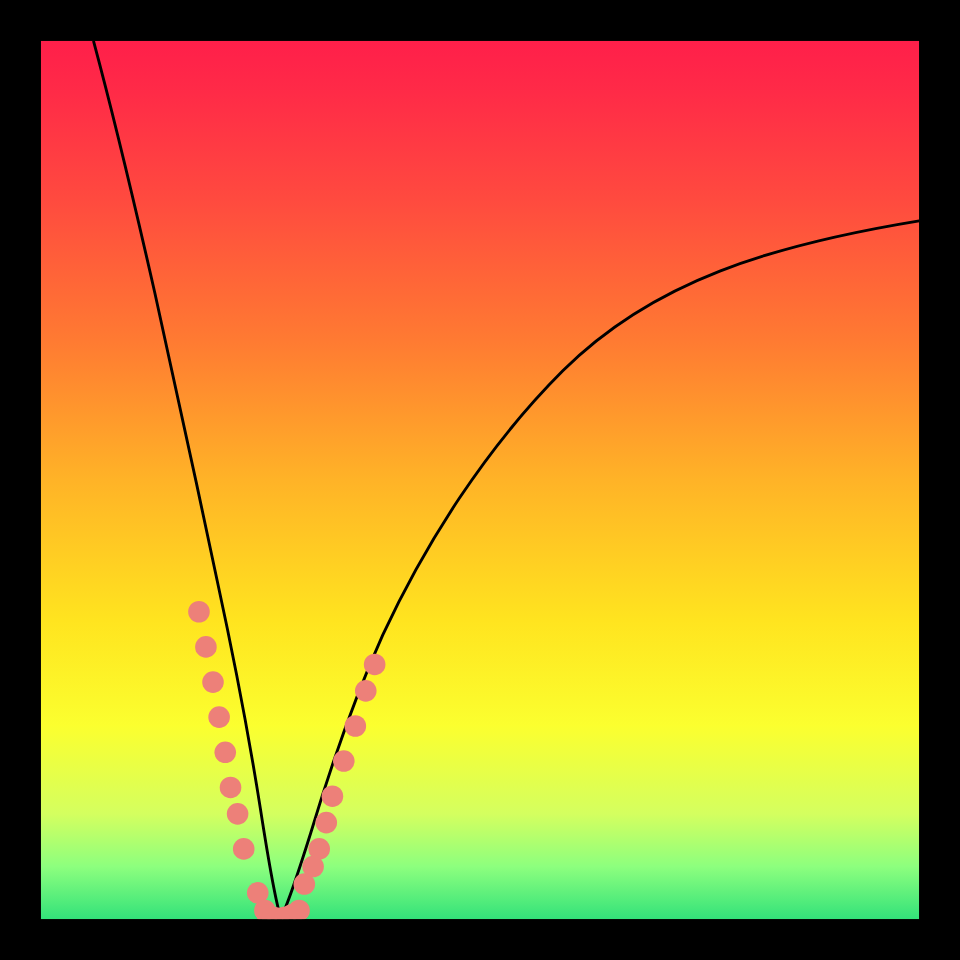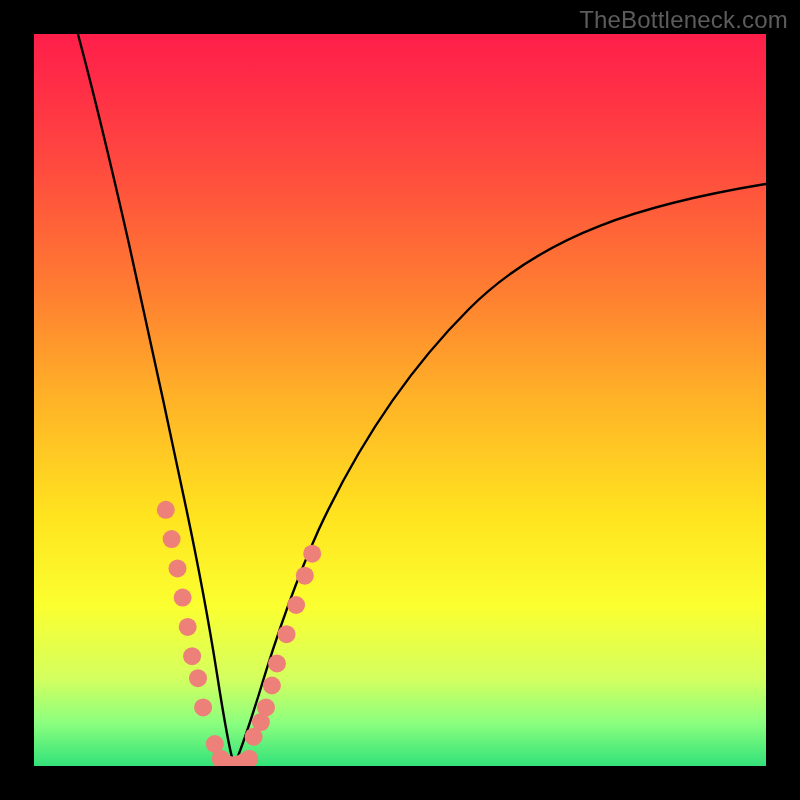--- a/index.html
+++ b/index.html
@@ -97,14 +97,13 @@
         <circle cx="278.2" cy="519.7" r="9"></circle>
         <circle cx="188.9" cy="728.3" r="9"></circle>
         <circle cx="193.2" cy="730.5" r="9"></circle>
         <circle cx="197.6" cy="731.3" r="9"></circle>
         <circle cx="203.5" cy="730.5" r="9"></circle>
         <circle cx="209.4" cy="728.3" r="9"></circle>
         <circle cx="215.2" cy="724.7" r="9"></circle>
       </g>
     </svg>
   </div>
-  <div class="watermark">TheBottleneck.com</div>
 </div>
 
 </body></html>

